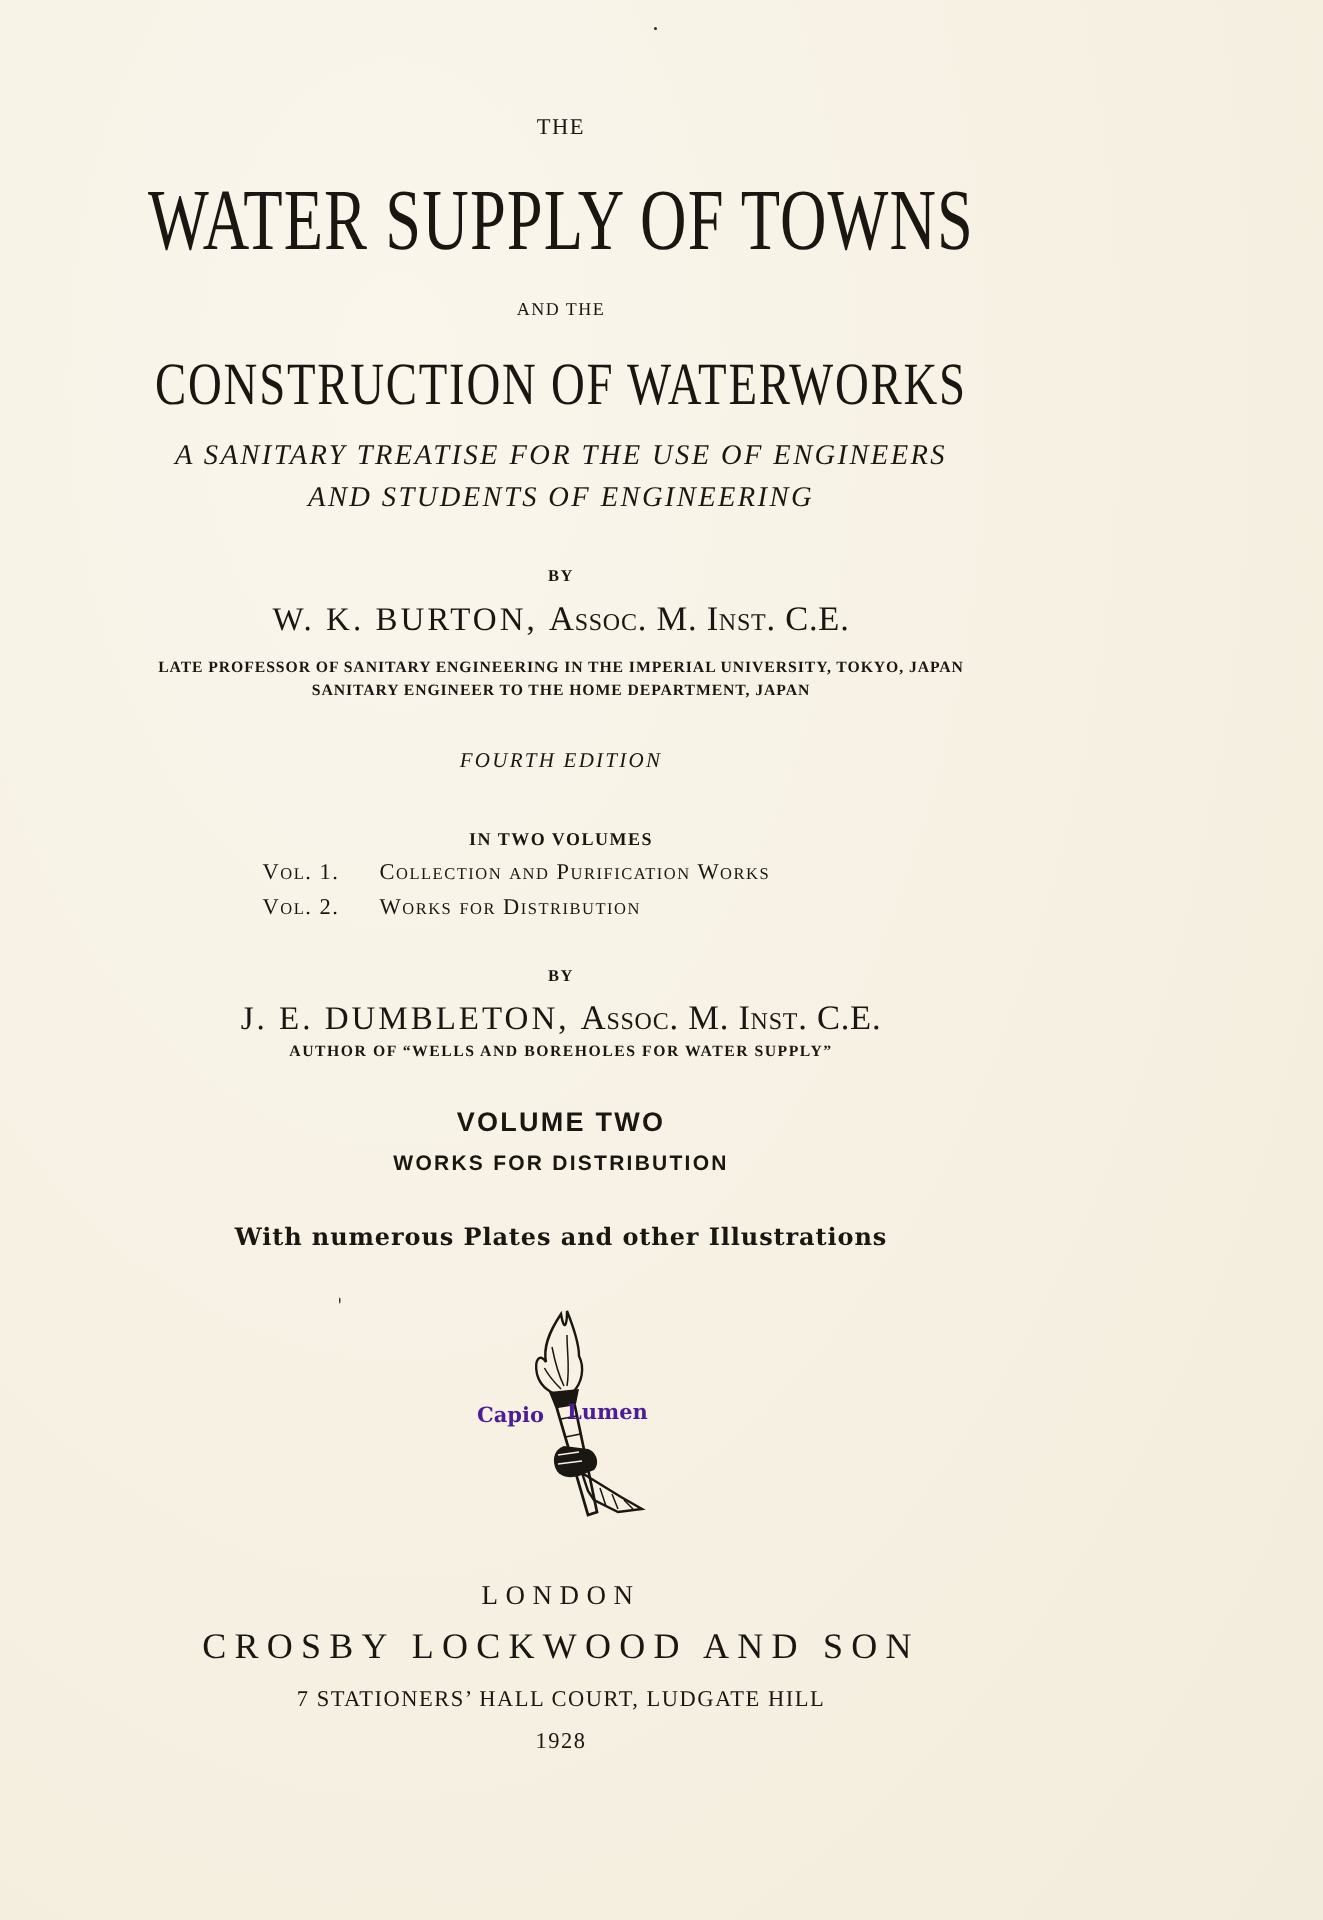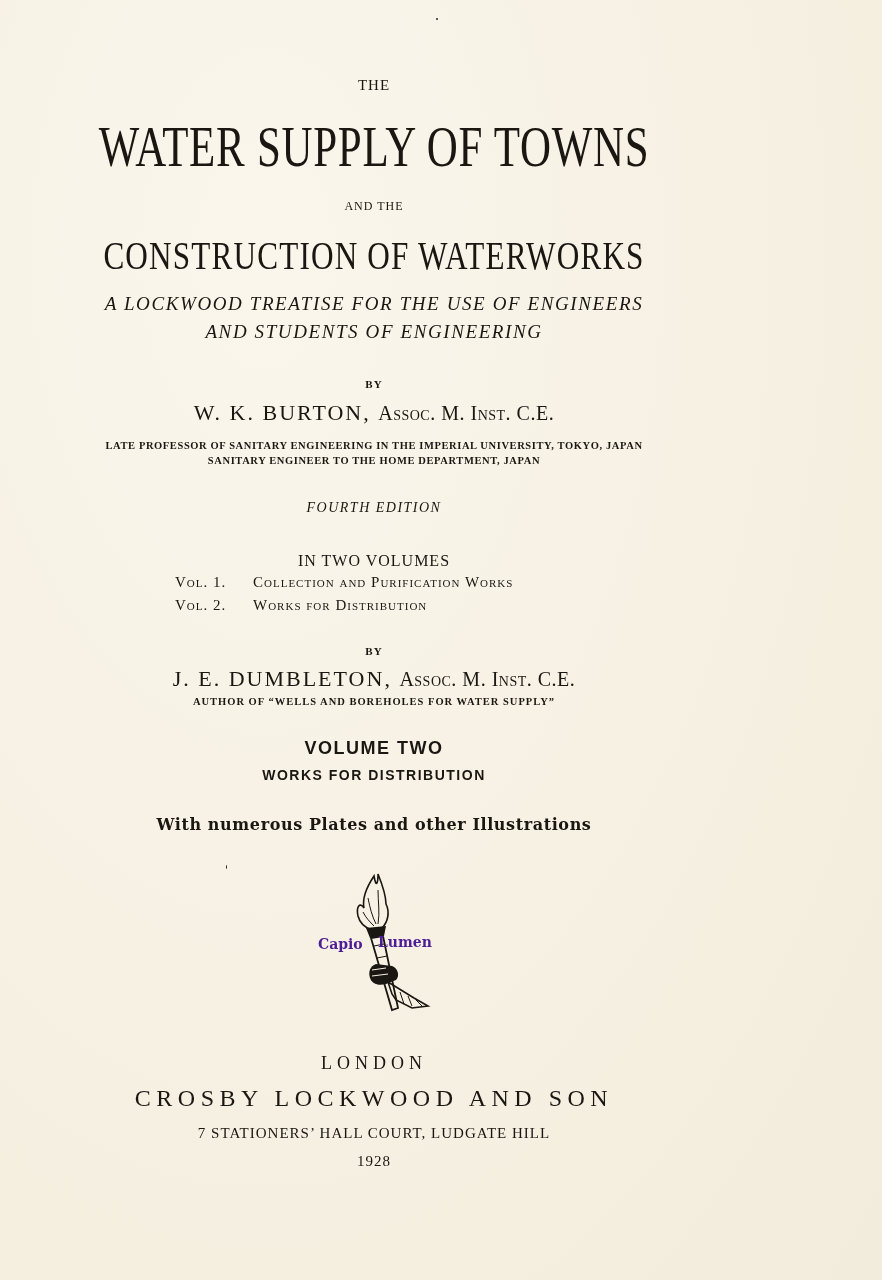--- a/index.html
+++ b/index.html
@@ -21,25 +21,25 @@
   }
   .and-the { top: 199px; font-size: 12px; letter-spacing: 1px; }
   .sub-title {
     top: 232px; font-size: 40px; line-height: 48px; letter-spacing: 1.5px;
     transform: scaleX(0.78); transform-origin: 374px 0;
   }
   .treatise1 { top: 293px; font-size: 19px; font-style: italic; letter-spacing: 1.6px; }
   .treatise2 { top: 321px; font-size: 19px; font-style: italic; letter-spacing: 1.6px; }
   .by1 { top: 378px; font-size: 11px; font-weight: bold; letter-spacing: 1px; }
   .author1 { top: 400px; font-size: 22px; letter-spacing: 2px; }
-  .author1 .sc, .author2 .sc { font-size: 20px; letter-spacing: 0.5px; font-variant: small-caps; }
+  .author1 .sc, .author2 .sc { font-size: 23px; letter-spacing: 0.5px; font-variant: small-caps; }
   .late1 { top: 440px; font-size: 10.5px; font-weight: bold; letter-spacing: 0.6px; }
   .late2 { top: 455px; font-size: 10.5px; font-weight: bold; letter-spacing: 0.6px; }
   .edition { top: 500px; font-size: 14px; font-style: italic; letter-spacing: 1.5px; }
-  .in-two { top: 552px; font-size: 16px; letter-spacing: 1px; }
+  .in-two { top: 552px; font-size: 12px; letter-spacing: 1px; font-weight: bold; }
   .vol-line { position: absolute; left: 175px; font-size: 15px; letter-spacing: 1px; font-variant: small-caps; white-space: nowrap; }
   .vol1 { top: 574px; }
   .vol2 { top: 597px; }
   .vol-line .vno { display: inline-block; width: 78px; }
   .by2 { top: 645px; font-size: 11px; font-weight: bold; letter-spacing: 1px; }
   .author2 { top: 666px; font-size: 22px; letter-spacing: 2px; }
   .author-of { top: 696px; font-size: 10.5px; font-weight: bold; letter-spacing: 1px; }
   .vol-two { top: 738px; font-size: 18px; font-weight: bold; letter-spacing: 1.5px; font-family: "Liberation Sans", "DejaVu Sans", sans-serif; }
   .works-dist { top: 767px; font-size: 14px; font-weight: bold; letter-spacing: 1.5px; font-family: "Liberation Sans", "DejaVu Sans", sans-serif; }
   .illus { top: 815px; font-size: 16px; font-weight: bold; letter-spacing: 0.6px; font-family: "DejaVu Serif", serif; }
@@ -53,21 +53,21 @@
 </style>
 </head>
 <body>
 
 <div class="page">
 
   <div class="line the-top">THE</div>
   <div class="line main-title">WATER SUPPLY OF TOWNS</div>
   <div class="line and-the">AND THE</div>
   <div class="line sub-title">CONSTRUCTION OF WATERWORKS</div>
-  <div class="line treatise1">A LOCKWOOD TREATISE FOR THE USE OF ENGINEERS</div>
+  <div class="line treatise1">A SANITARY TREATISE FOR THE USE OF ENGINEERS</div>
   <div class="line treatise2">AND STUDENTS OF ENGINEERING</div>
 
   <div class="line by1">BY</div>
   <div class="line author1">
     <span>W. K. BURTON,</span>
     <span class="sc">Assoc. M. Inst. C.E.</span>
   </div>
   <div class="line late1">LATE PROFESSOR OF SANITARY ENGINEERING IN THE IMPERIAL UNIVERSITY, TOKYO, JAPAN</div>
   <div class="line late2">SANITARY ENGINEER TO THE HOME DEPARTMENT, JAPAN</div>
 

